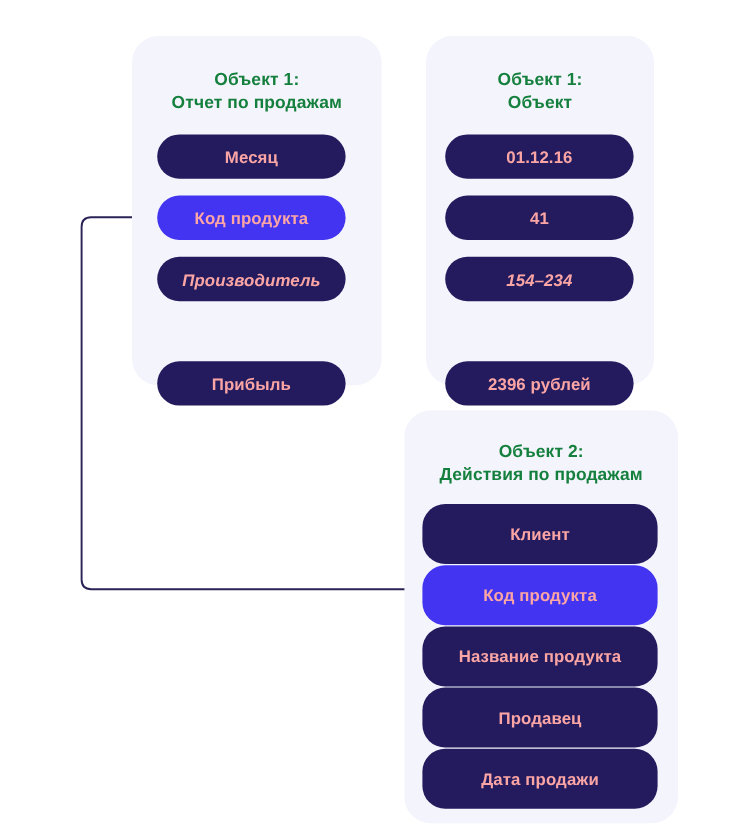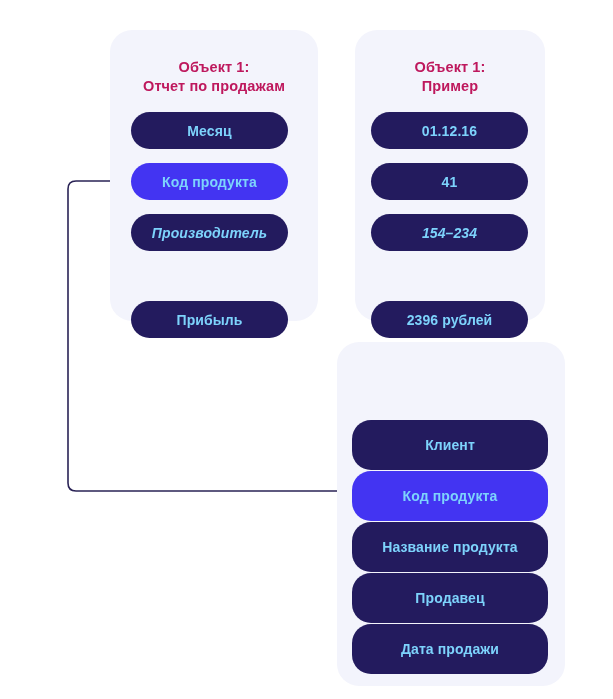--- a/index.html
+++ b/index.html
@@ -30,39 +30,39 @@
   }
   #panel-report { left: 110px; top: 30px;  width: 208px; height: 291px; }
   #panel-example{ left: 355px; top: 30px;  width: 190px; height: 291px; }
   #panel-actions{ left: 337px; top: 342px; width: 228px; height: 344px; }
 
   .panel-title {
     position: absolute;
     left: 0;
     right: 0;
     text-align: center;
-    color: #be185d;
+    color: #15803d;
     font-weight: bold;
     font-size: 14.5px;
     line-height: 19px;
     letter-spacing: 0.1px;
   }
   #panel-report  .panel-title { top: 28px; }
   #panel-example .panel-title { top: 28px; }
   #panel-actions .panel-title { top: 26px; }
 
   .panel-title .ttl-line { display: block; white-space: nowrap; }
 
   .pill {
     position: absolute;
     display: flex;
     align-items: center;
     justify-content: center;
     border-radius: 19px;
-    color: #7dd3fc;
+    color: #fca5a5;
     font-weight: bold;
     font-size: 14px;
     letter-spacing: 0.1px;
     white-space: nowrap;
     box-sizing: border-box;
     background: #231b5e;
   }
   .pill.highlight { background: #4334f2; }
 
   
@@ -109,29 +109,33 @@
     </div>
     <div class="pill col-a r1">Месяц</div>
     <div class="pill col-a r2 highlight">Код продукта</div>
     <div class="pill col-a r3">Производитель</div>
     <div class="pill col-a r4">Прибыль</div>
   </div>
 
   <div class="panel" id="panel-example">
     <div class="panel-title">
       <span class="ttl-line">Объект 1:</span>
-      <span class="ttl-line">Пример</span>
+      <span class="ttl-line">Объект</span>
     </div>
     <div class="pill col-b r1">01.12.16</div>
     <div class="pill col-b r2">41</div>
     <div class="pill col-b r3">154–234</div>
     <div class="pill col-b r4">2396 рублей</div>
   </div>
 
   <div class="panel" id="panel-actions">
+    <div class="panel-title">
+      <span class="ttl-line">Объект 2:</span>
+      <span class="ttl-line">Действия по продажам</span>
+    </div>
     <div class="pill col-c s1">Клиент</div>
     <div class="pill col-c s2 highlight">Код продукта</div>
     <div class="pill col-c s4">Продавец</div>
     <div class="pill col-c s3">Название продукта</div>
     <div class="pill col-c s5">Дата продажи</div>
   </div>
 
 </div>
 
 </body></html>

